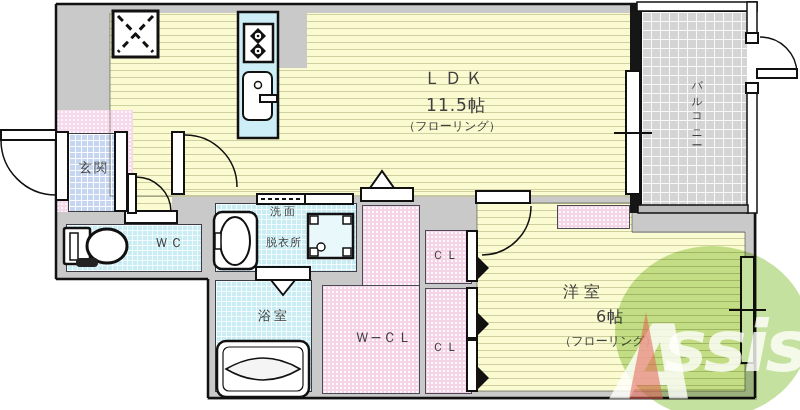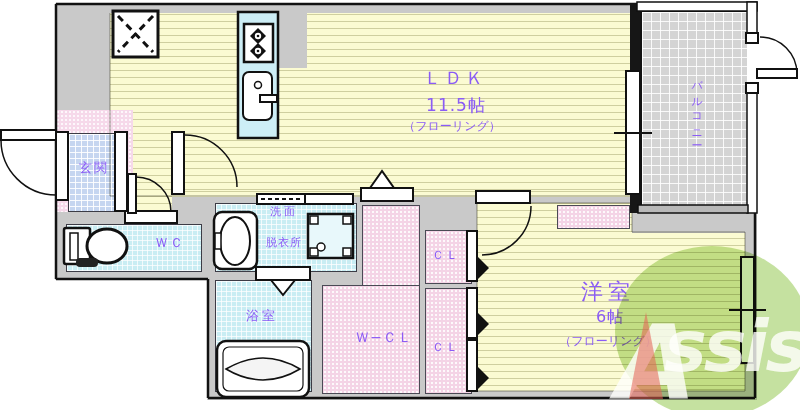--- a/index.html
+++ b/index.html
@@ -20,21 +20,21 @@
     background-image:radial-gradient(rgba(255,255,255,.8) 27%,transparent 29%);
     background-size:4px 4px;}
   .bluetile{background-color:#c6d6f0;
     background-image:linear-gradient(to right,rgba(255,255,255,.9) 1px,transparent 1px),
                      linear-gradient(to bottom,rgba(255,255,255,.9) 1px,transparent 1px);
     background-size:6px 6px;border:1px solid #3c3c46;}
   .balconyfloor{background-color:#d4d4d4;
     background-image:linear-gradient(to right,rgba(255,255,255,.85) 1px,transparent 1px),
                      linear-gradient(to bottom,rgba(255,255,255,.85) 1px,transparent 1px);
     background-size:9px 9px;border:2px solid #111;}
-  .lbl{position:absolute;transform:translate(-50%,-50%);color:#8b5cf6;white-space:nowrap;line-height:1.1;}
+  .lbl{position:absolute;transform:translate(-50%,-50%);color:#404040;white-space:nowrap;line-height:1.1;}
   .vert{writing-mode:vertical-rl;transform:none;}
   svg{position:absolute;left:0;top:0;}
   .wm-green{mix-blend-mode:multiply;}
   .wm-text{font-family:"DejaVu Sans","Liberation Sans",sans-serif;font-style:italic;font-weight:bold;}
 </style>
 </head>
 <body>
 
 <div id="plan">
 
@@ -187,25 +187,25 @@
     </g>
   </svg>
 
   <div class="lbl" style="left:94px;top:168px;font-size:13px;letter-spacing:2px;">玄関</div>
   <div class="lbl" style="left:149px;top:243px;font-size:13px;letter-spacing:2px;margin-left:21px;">ＷＣ</div>
   <div class="lbl" style="left:455px;top:78px;font-size:18px;letter-spacing:3px;">ＬＤＫ</div>
   <div class="lbl" style="left:456px;top:105px;font-size:17px;letter-spacing:1px;">11.5帖</div>
   <div class="lbl" style="left:452px;top:127px;font-size:12px;">（フローリング）</div>
   <div class="lbl" style="left:284px;top:212px;font-size:11px;letter-spacing:3px;">洗面</div>
   <div class="lbl" style="left:284px;top:243px;font-size:11px;letter-spacing:1px;">脱衣所</div>
-  <div class="lbl" style="left:262px;top:316px;font-size:13px;letter-spacing:3px;">浴室</div>
+  <div class="lbl" style="left:274px;top:316px;font-size:13px;letter-spacing:3px;">浴室</div>
   <div class="lbl" style="left:368px;top:338px;font-size:14px;letter-spacing:1px;margin-left:16px;">Ｗ−ＣＬ</div>
   <div class="lbl" style="left:446px;top:256px;font-size:12px;letter-spacing:2px;">ＣＬ</div>
   <div class="lbl" style="left:446px;top:348px;font-size:12px;letter-spacing:2px;">ＣＬ</div>
-  <div class="lbl" style="left:608px;top:292px;font-size:22px;letter-spacing:5px;">洋室</div>
+  <div class="lbl" style="left:584px;top:292px;font-size:16px;letter-spacing:5px;">洋室</div>
   <div class="lbl" style="left:610px;top:317px;font-size:16px;letter-spacing:1px;">6帖</div>
   <div class="lbl" style="left:608px;top:342px;font-size:12px;">（フローリング）</div>
   <div class="lbl vert" style="left:690px;top:73px;font-size:11px;letter-spacing:4px;">バルコニー</div>
 
   <svg class="wm-green" width="800" height="410" viewBox="0 0 800 410">
     <ellipse cx="712" cy="332" rx="97" ry="86" fill="rgba(139,195,66,0.5)"></ellipse>
   </svg>
   <svg width="800" height="410" viewBox="0 0 800 410">
     <text class="wm-text" x="616" y="399" font-size="104" fill="rgba(255,255,253,0.8)">A</text>
     <path d="M646,312 L629,399 L663,399 Z" fill="rgba(228,96,84,0.55)"></path>

